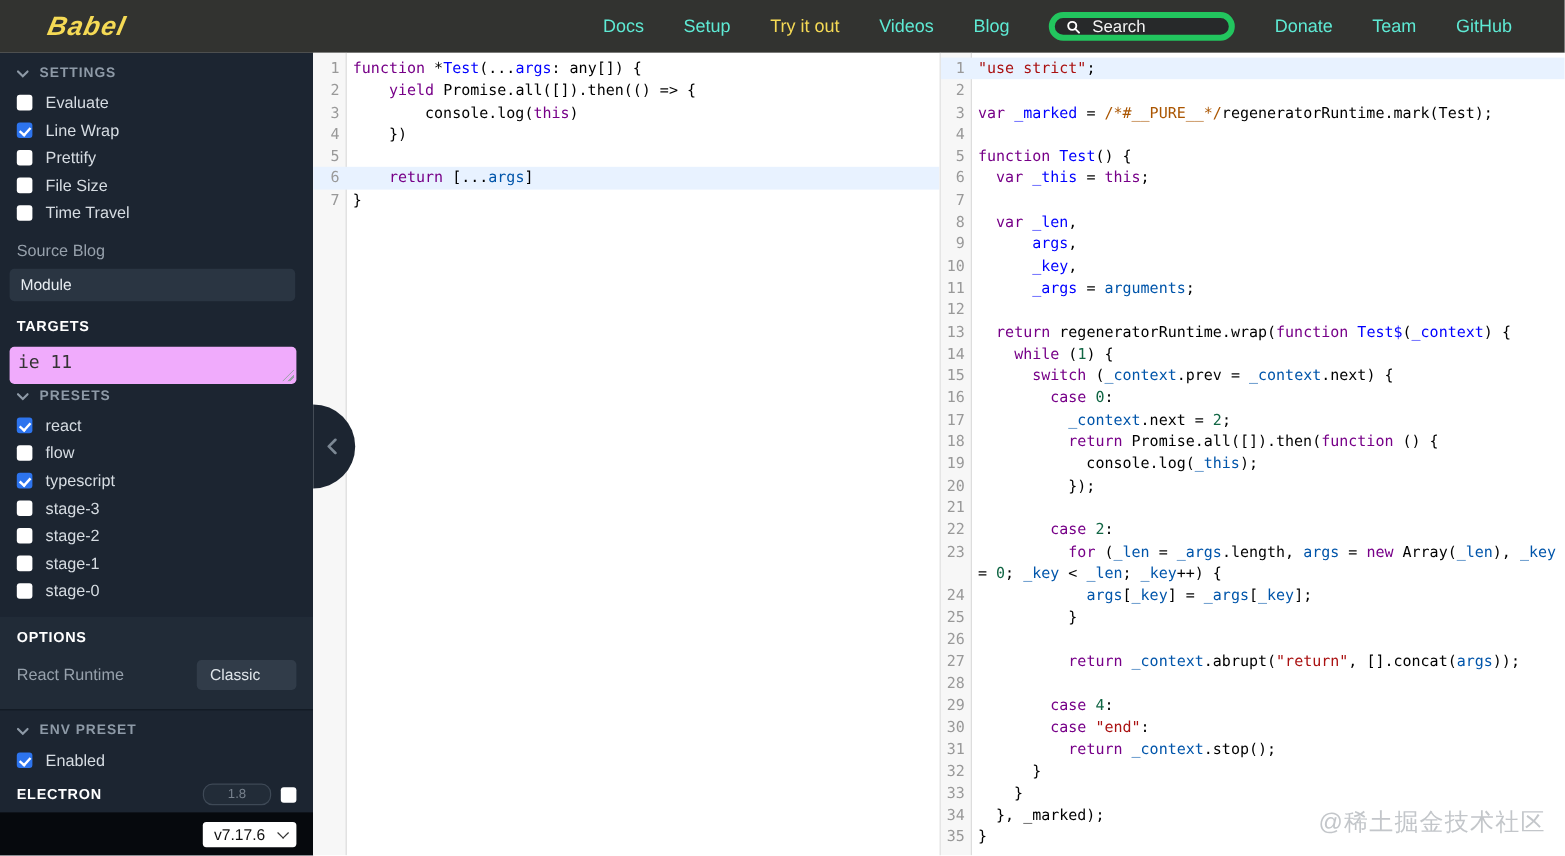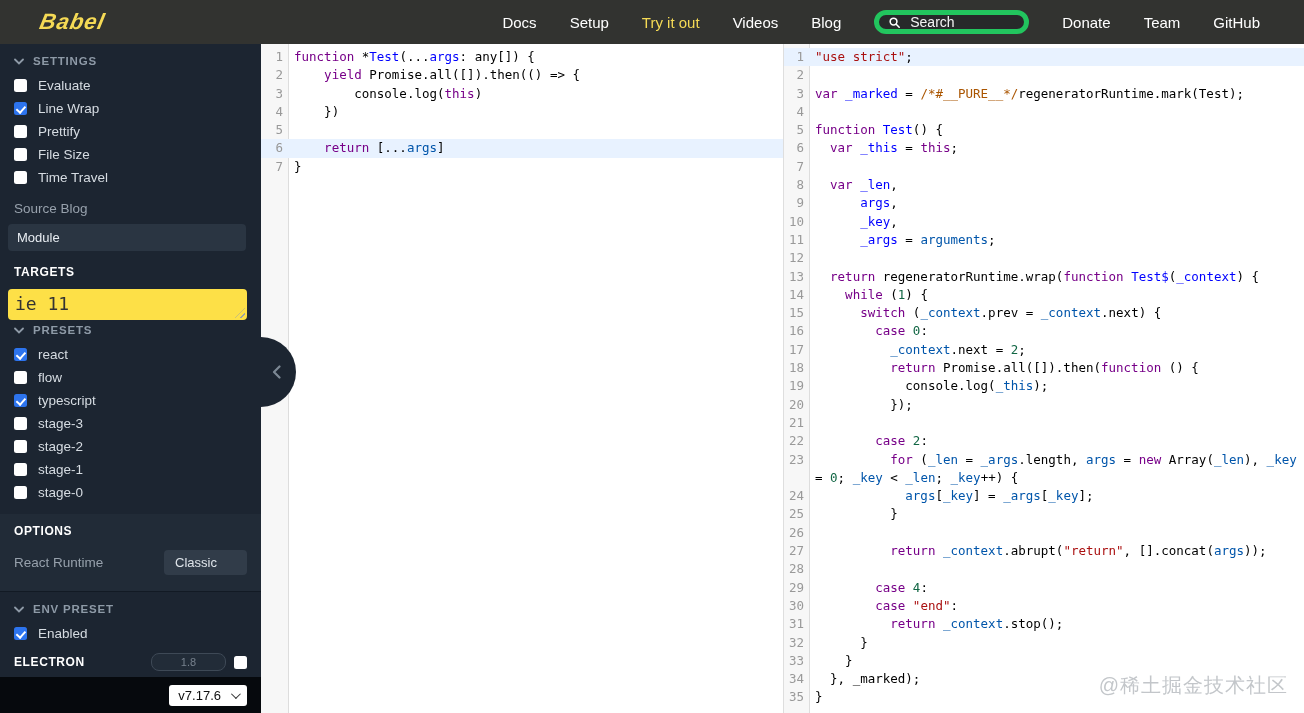--- a/index.html
+++ b/index.html
@@ -13,21 +13,21 @@
   header {
     height:44px; background:#323330; display:flex; align-items:center;
     padding:0 44px 0 40px;
   }
   .logo {
     color:#f5da55; font-style:italic; font-weight:800; font-size:22px;
     letter-spacing:1px; transform:skewX(-12deg); cursor:pointer;
   }
   .nav-right { margin-left:auto; display:flex; align-items:center; gap:33px; }
   .nav-group { display:flex; align-items:center; gap:33px; }
-  .nav-link { color:#ffffff; font-size:15px; text-decoration:none; cursor:pointer; }
+  .nav-link { color:#5eead4; font-size:15px; text-decoration:none; cursor:pointer; }
   .nav-link.active { color:#f5da55; }
   .search-box {
     width:155px; height:24px; background:#27292a; border:5px solid #22c55e;
     border-radius:13px; display:flex; align-items:center; padding:0 10px; gap:8px;
   }
   .search-box input {
     background:transparent; border:none; outline:none; color:#fff;
     font-size:14px; width:100%; font-family:"Liberation Sans",sans-serif;
   }
   .search-box input::placeholder { color:#fff; opacity:.95; }
@@ -60,41 +60,41 @@
     border:solid #fff; border-width:0 2px 2px 0; transform:rotate(42deg);
   }
   .cb-label { color:#d6dce2; font-size:13.5px; }
   .field-label { color:#97a1ac; padding:12px 14px 6px; font-size:13.5px; }
   .select-box {
     margin:2px 15px 0 8px; background:#2a3542; border-radius:4px;
     padding:6px 9px; color:#e8edf2; font-size:13px; cursor:pointer;
   }
   .targets-wrap { position:relative; margin:2px 14px 0 8px; }
   .targets-area {
-    width:100%; height:31px; background:#fde047; border:none; border-radius:4px;
-    font-family:"DejaVu Sans Mono", monospace; font-size:18px; color:#333;
+    width:100%; height:31px; background:#f0abfc; border:none; border-radius:4px;
+    font-family:"DejaVu Sans Mono", monospace; font-size:15px; color:#333;
     padding:4px 7px; resize:none; outline:none; display:block;
   }
   .resize-grip {
     position:absolute; right:2px; bottom:2px; width:10px; height:10px;
     background:repeating-linear-gradient(-45deg, transparent 0 2.5px, #9aa1a8 2.5px 4px);
     clip-path:polygon(100% 0, 100% 100%, 0 100%); pointer-events:none;
   }
   .options-block { margin-top:10px; background:#212b37; padding:2px 0 12px; }
   .opt-row { display:flex; align-items:center; justify-content:space-between; padding:4px 14px; }
   .opt-label { color:#97a1ac; font-size:13.5px; }
   .opt-select {
     background:#313c49; min-width:83px; padding:5px 11px; border-radius:4px;
     color:#dfe5ea; font-size:13px; cursor:pointer;
   }
   .divider { border-top:1px solid #121a24; }
   .electron-row { display:flex; align-items:center; padding:8px 14px 6px; gap:8px; }
   .electron-label { color:#fff; font-weight:bold; font-size:12px; letter-spacing:.6px; flex:1; }
   .electron-input {
-    width:75px; background:#222c38; border:1px solid #3e4956; border-radius:8px;
+    width:57px; background:#222c38; border:1px solid #3e4956; border-radius:8px;
     color:#77818d; font-size:11px; text-align:center; padding:2px 4px; outline:none;
   }
   .spacer { flex:1; }
   .bottom-strip {
     height:37px; background:#06090d; display:flex; align-items:center;
     justify-content:flex-end; padding:0 14px; flex:none;
   }
   .version-select {
     background:#fff; color:#111; border-radius:3px; padding:3px 9px;
     font-size:13px; display:flex; gap:10px; align-items:center; cursor:pointer;

